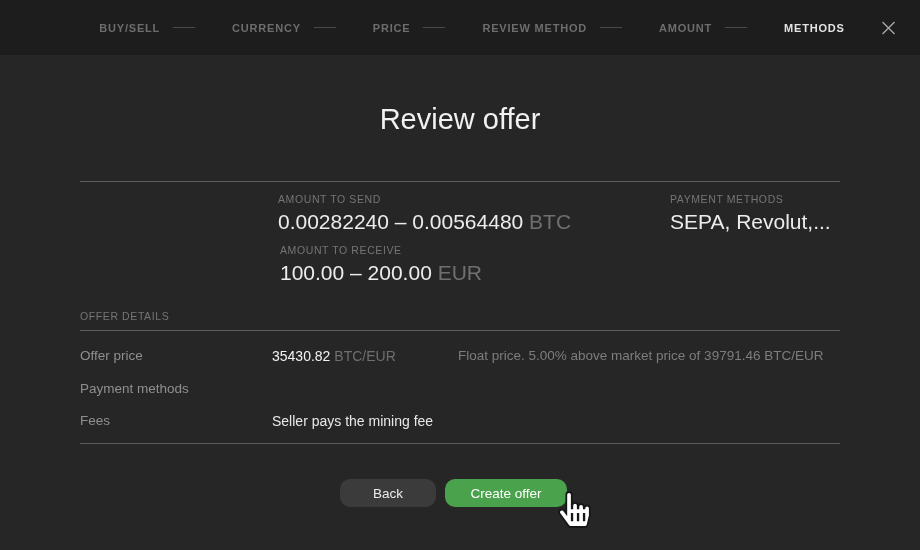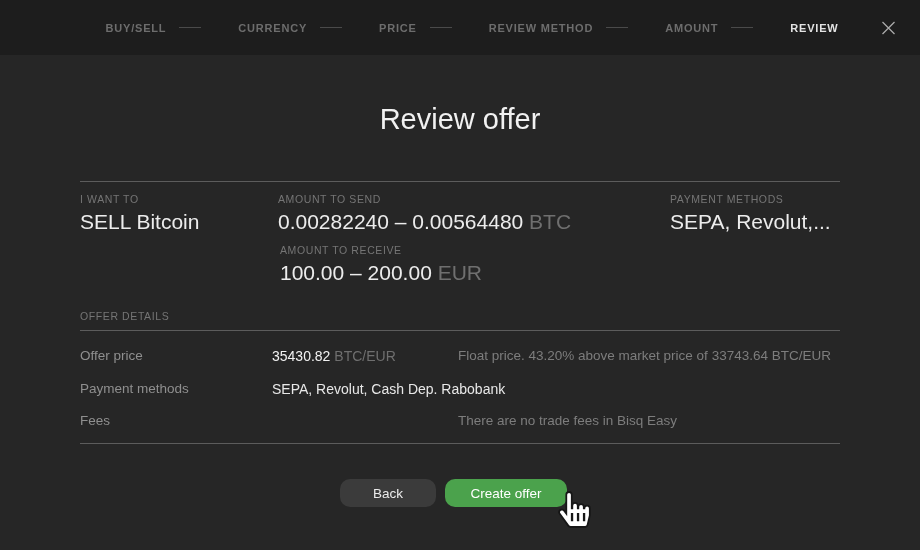--- a/index.html
+++ b/index.html
@@ -68,38 +68,34 @@
     <span class="step">BUY/SELL</span>
     <span class="dash"></span>
     <span class="step">CURRENCY</span>
     <span class="dash"></span>
     <span class="step">PRICE</span>
     <span class="dash"></span>
     <span class="step">REVIEW METHOD</span>
     <span class="dash"></span>
     <span class="step">AMOUNT</span>
     <span class="dash"></span>
-    <span class="step active">REVIEW</span>
+    <span class="step active">METHODS</span>
   </nav>
   <button class="close-btn">
     <svg width="21" height="21" viewBox="0 0 21 21">
       <path d="M4.5 4.5 L16.5 16.5 M16.5 4.5 L4.5 16.5" stroke="#aaaaaa" stroke-width="1.3" fill="none"></path>
     </svg>
   </button>
 </header>
 
 <h1 class="title">Review offer</h1>
 
 <main class="content">
   <div class="divider div-1"></div>
 
-  <div class="col col-direction">
-    <div class="mini-label">I WANT TO</div>
-    <div class="big-value">SELL Bitcoin</div>
-  </div>
 
   <div class="col col-send">
     <div class="mini-label">AMOUNT TO SEND</div>
     <div class="big-value">
       <span>0.00282240 – 0.00564480</span>
       <span class="unit">BTC</span>
     </div>
   </div>
 
   <div class="col col-payment">
@@ -117,31 +113,30 @@
 
   <div class="mini-label section-label">OFFER DETAILS</div>
   <div class="divider div-2"></div>
 
   <div class="d-row row-1">
     <span class="d-label">Offer price</span>
     <span class="d-value">
       <span class="strong">35430.82</span>
       <span class="unit">BTC/EUR</span>
     </span>
-    <span class="d-note">Float price. 43.20% above market price of 33743.64 BTC/EUR</span>
+    <span class="d-note">Float price. 5.00% above market price of 39791.46 BTC/EUR</span>
   </div>
 
   <div class="d-row row-2">
     <span class="d-label">Payment methods</span>
-    <span class="d-value">SEPA, Revolut, Cash Dep. Rabobank</span>
   </div>
 
   <div class="d-row row-3">
     <span class="d-label">Fees</span>
-    <span class="d-note">There are no trade fees in Bisq Easy</span>
+    <span class="d-value">Seller pays the mining fee</span>
   </div>
 
   <div class="divider div-3"></div>
 </main>
 
 <button class="btn btn-back">Back</button>
 <button class="btn btn-create" style="background: rgb(75, 162, 76);">Create offer</button>
 
 <svg class="cursor-svg" width="31" height="35" viewBox="0 0 448 512">
   <path fill="#ffffff" stroke="#161616" stroke-width="26" fill-rule="evenodd" d="M448 240v96c0 3.084-.356 6.159-1.063 9.162l-32 136C410.686 499.23 394.562 512 376 512H168a40.004 40.004 0 0 1-32.35-16.473l-127.997-176c-12.993-17.866-9.043-42.883 8.822-55.876 17.867-12.994 42.884-9.043 55.877 8.823L104 315.992V40c0-22.091 17.909-40 40-40s40 17.909 40 40v200h8v-40c0-22.091 17.909-40 40-40s40 17.909 40 40v40h8v-24c0-22.091 17.909-40 40-40s40 17.909 40 40v24h8c0-22.091 17.909-40 40-40s40 17.909 40 40zm-256 80h-8v96h8v-96zm88 0h-8v96h8v-96zm88 0h-8v96h8v-96z"></path>

